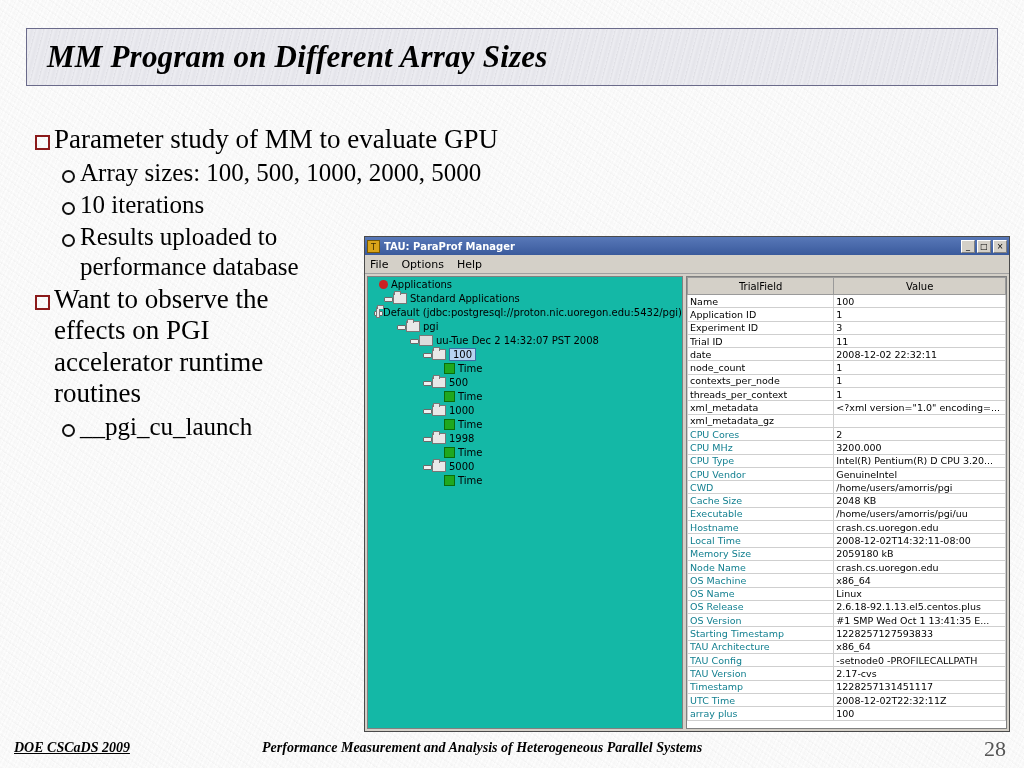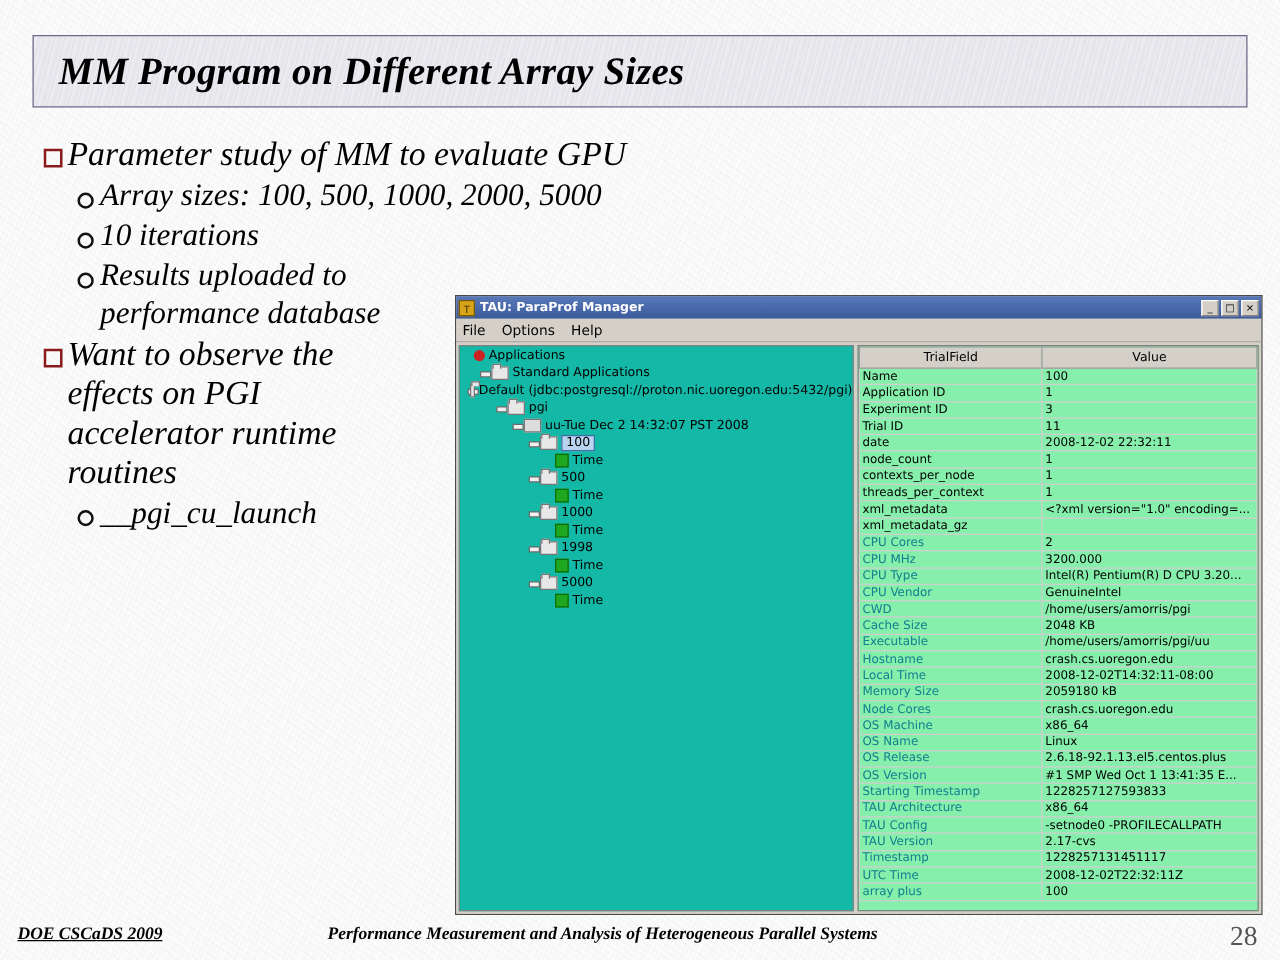--- a/index.html
+++ b/index.html
@@ -43,23 +43,22 @@
     font-style: italic;
     font-size: 31px;
     color: #000000;
     padding-left: 20px;
     letter-spacing: 0.2px;
   }
   
   .bullets {
     position: absolute;
     left: 30px;
-    top: 108px;
+    top: 124px;
     width: 340px;
-    font-style: italic;
   }
   .b-l1 {
     display: flex;
     align-items: flex-start;
     margin-bottom: 2px;
   }
   .b-l1 .marker {
     width: 24px;
     flex: 0 0 24px;
     padding-top: 11px;
@@ -235,21 +234,21 @@
   }
   .sel {
     background: #b8d4f0;
     border: 1px solid #3a6ea5;
     padding: 0 3px;
     box-sizing: border-box;
     line-height: 11px;
   }
   .table-pane {
     flex: 1;
-    background: #86efac;
+    background: #ffffff;
     border: 1px solid #808080;
     box-sizing: border-box;
     overflow: hidden;
   }
   table.meta {
     border-collapse: collapse;
     width: 100%;
     font-size: 9.5px;
     table-layout: fixed;
   }
@@ -559,21 +558,21 @@
               </tr>
               <tr class="teal">
                 <td>Local Time</td>
                 <td>2008-12-02T14:32:11-08:00</td>
               </tr>
               <tr class="teal">
                 <td>Memory Size</td>
                 <td>2059180 kB</td>
               </tr>
               <tr class="teal">
-                <td>Node Cores</td>
+                <td>Node Name</td>
                 <td>crash.cs.uoregon.edu</td>
               </tr>
               <tr class="teal">
                 <td>OS Machine</td>
                 <td>x86_64</td>
               </tr>
               <tr class="teal">
                 <td>OS Name</td>
                 <td>Linux</td>
               </tr>

